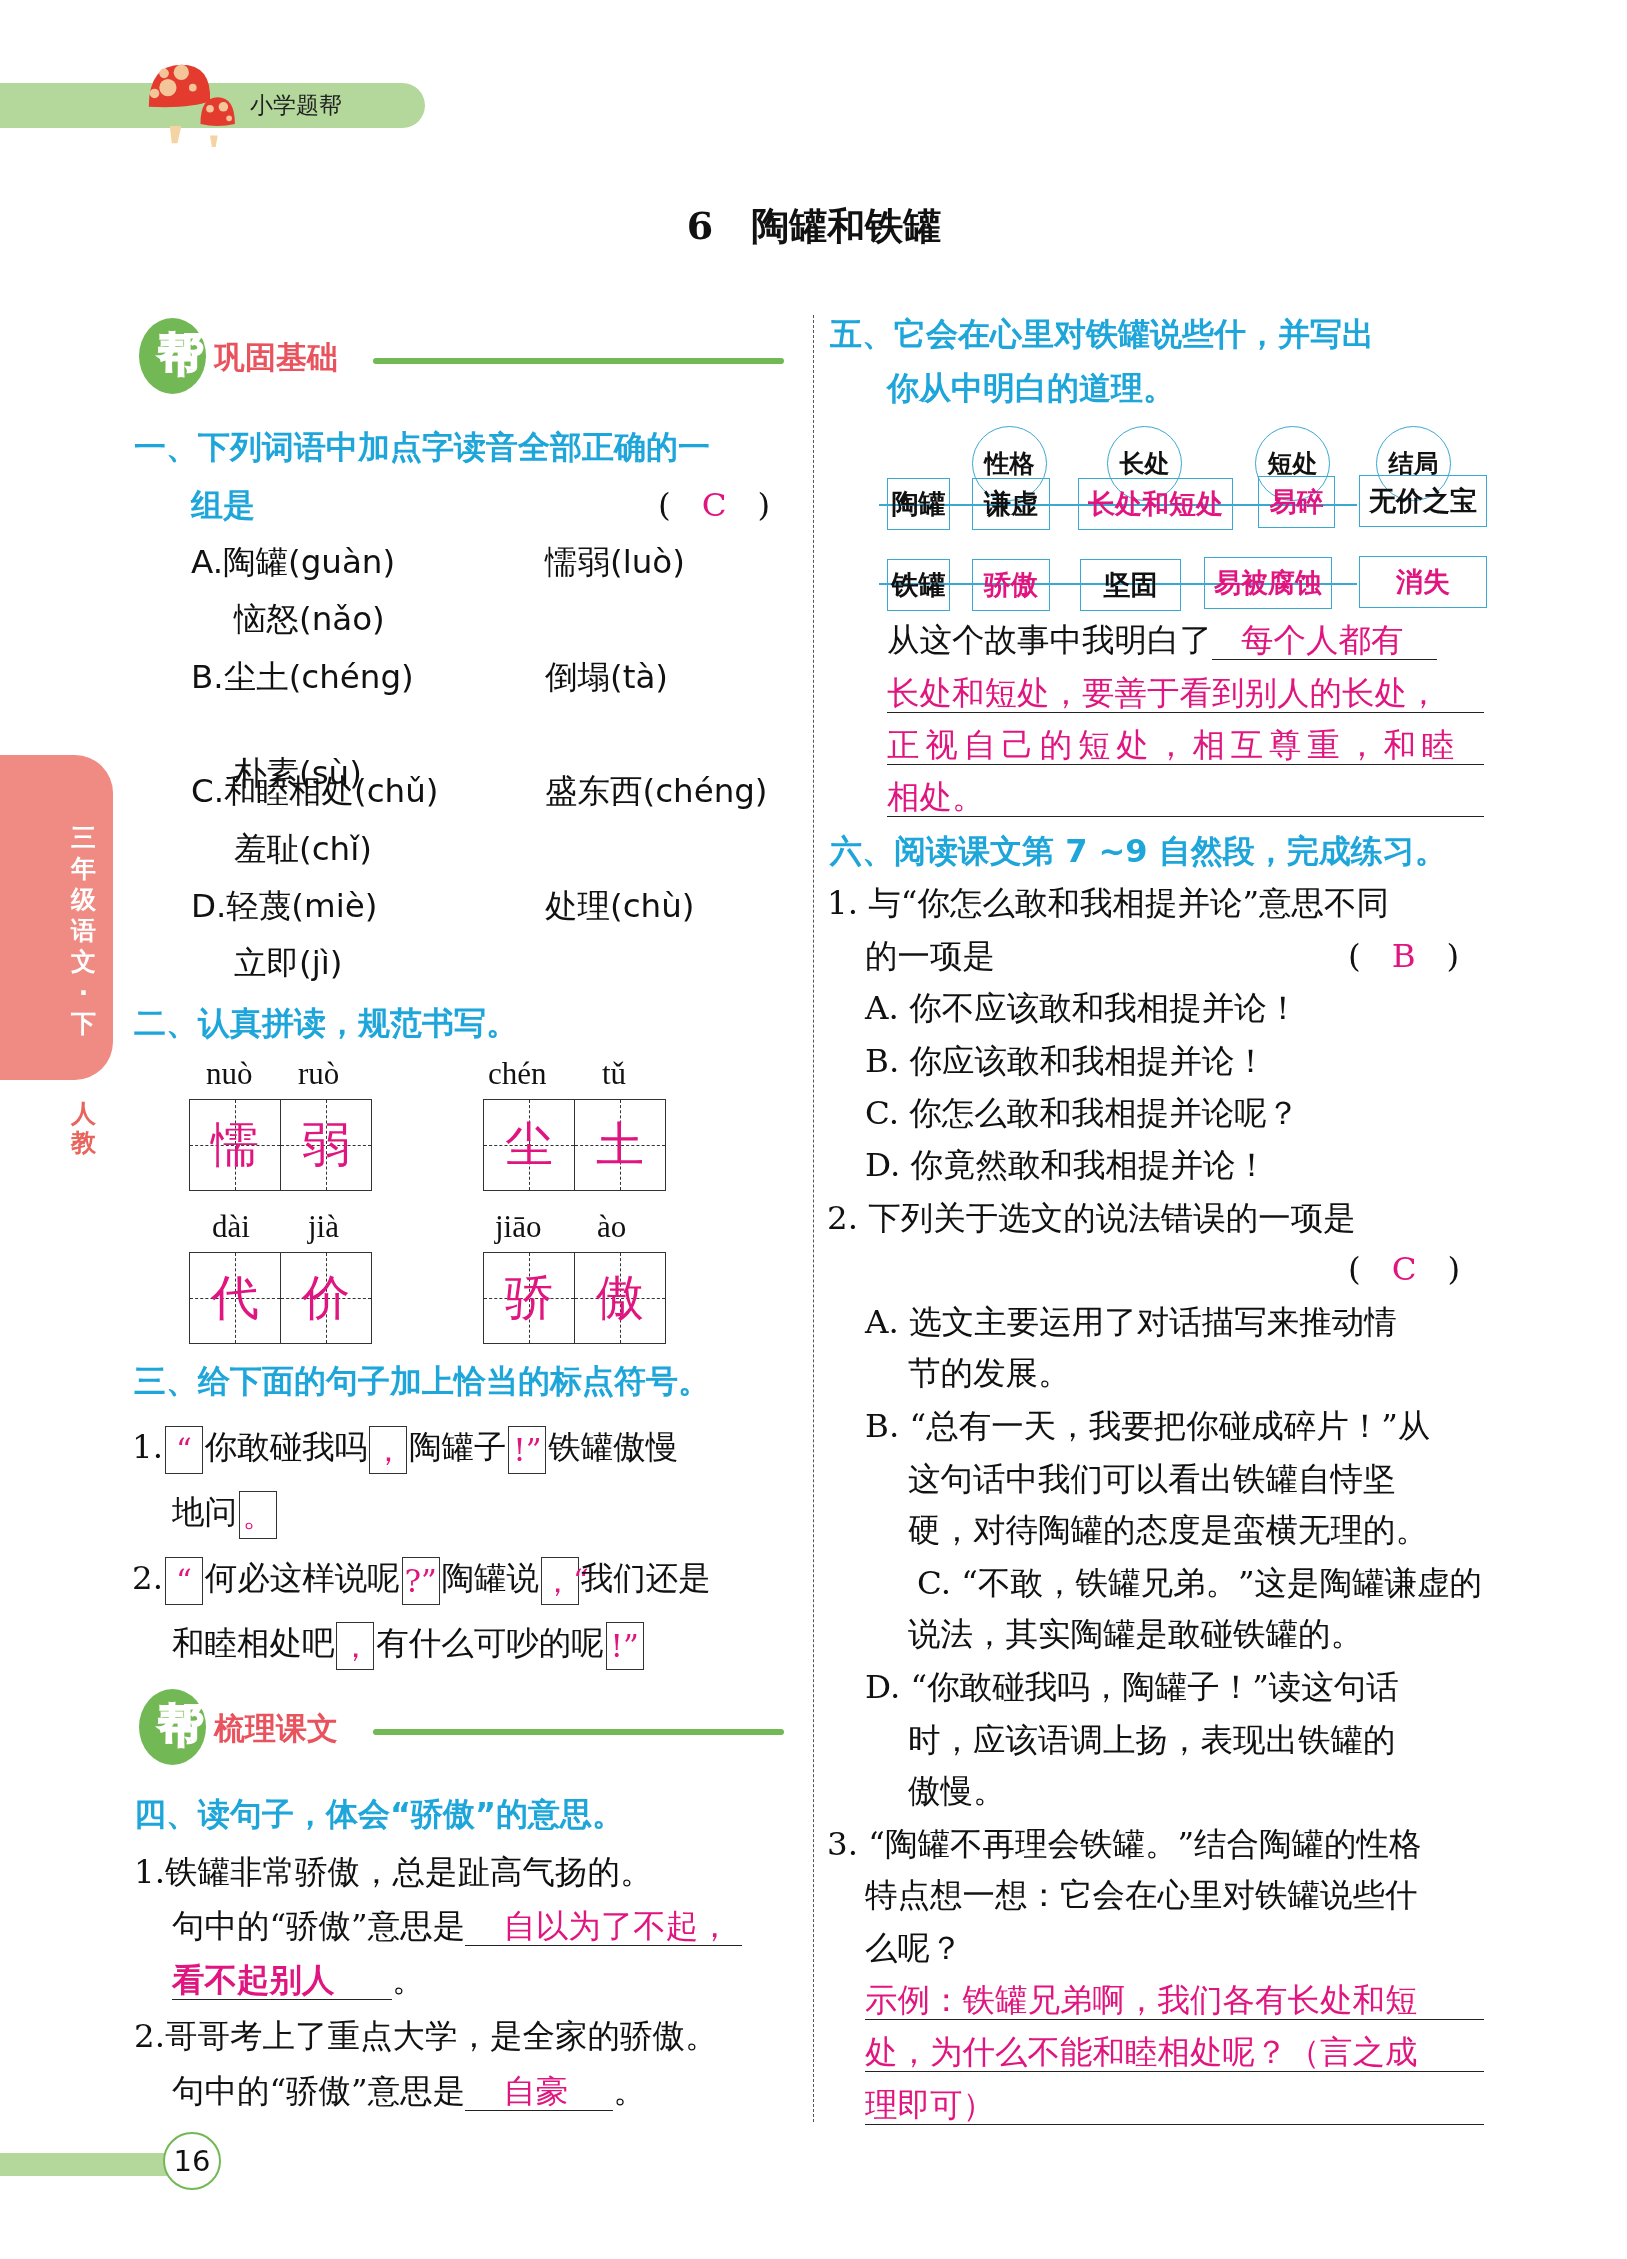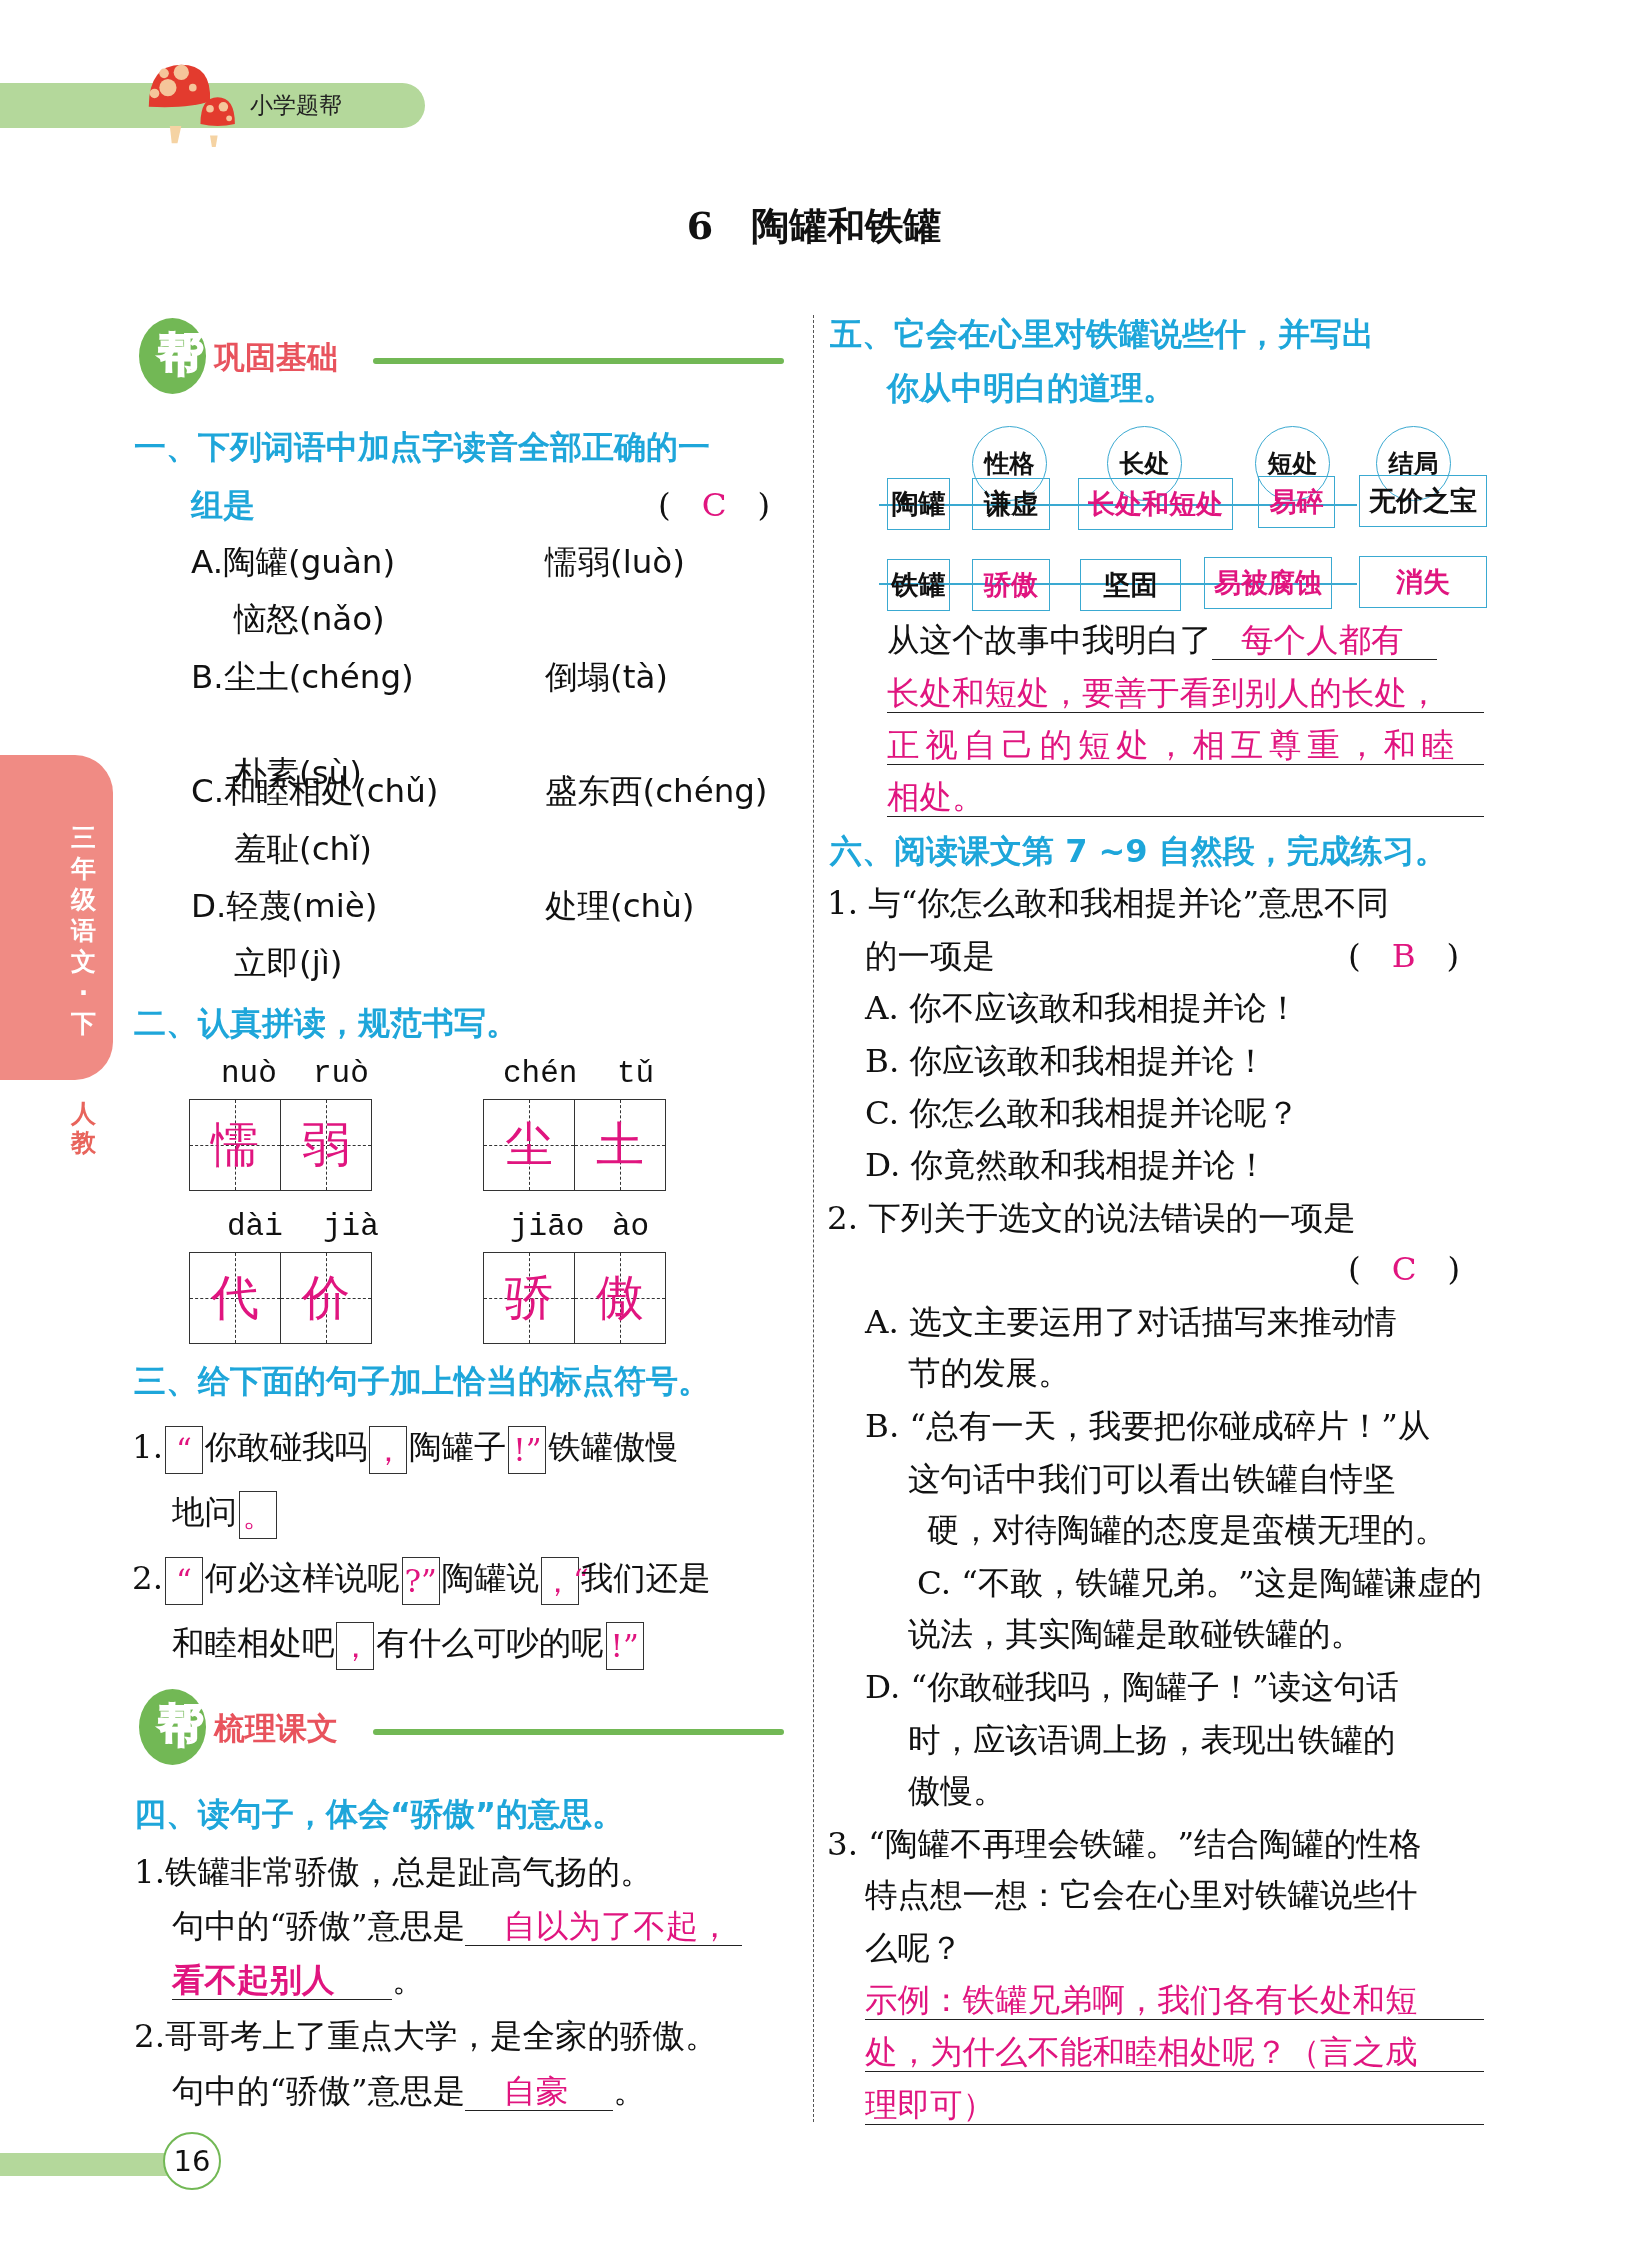--- a/index.html
+++ b/index.html
@@ -17,21 +17,21 @@
   .sec-head .circle{position:absolute;left:0;top:0;width:67px;height:76px;border-radius:50%;background:#72b855;}
   .sec-head .bang{position:absolute;left:19px;top:5.7px;font-size:46px;font-weight:bold;color:#e8535d;font-family:"DejaVu Sans",sans-serif;-webkit-text-stroke:1.9px #fff;}
   .sec-head .lbl{position:absolute;left:75px;top:19px;font-size:31px;font-weight:bold;color:#e8535d;font-family:"DejaVu Sans",sans-serif;white-space:nowrap;}
   .sec-head .rule{position:absolute;top:40px;height:5.7px;background:#72b855;border-radius:2.9px;}
   .tian{position:absolute;border:1.4px solid #333;display:flex;}
   .tian .cell{width:90px;height:90px;position:relative;border-right:1.4px solid #333;display:flex;align-items:center;justify-content:center;font-size:48px;color:#e0157f;font-family:"DejaVu Serif",serif;}
   .tian .cell:last-child{border-right:none;}
   .tian .cell::before{content:"";position:absolute;left:0;right:0;top:50%;border-top:1.9px dashed #333;}
   .tian .cell::after{content:"";position:absolute;top:0;bottom:0;left:50%;border-left:1px dashed #333;}
   .tian .cell span{position:relative;z-index:1;}
-  .py{position:absolute;font-size:31px;font-family:Liberation Mono, monospace;margin-left:15px;}
+  .py{position:absolute;font-size:31px;font-family:Liberation Serif, serif;}
   .pbox{display:inline-block;width:36px;height:46px;border:1.4px solid #333;vertical-align:middle;text-align:center;color:#e0157f;font-size:31px;line-height:46px;margin:0 1.9px;}
   .uline{border-bottom:1.9px solid #222;display:inline-block;}
   .mm-box{position:absolute;border:1.9px solid #3aa9d1;display:flex;align-items:center;justify-content:center;font-size:27px;font-weight:bold;font-family:"DejaVu Sans",sans-serif;}
   .mm-circle{position:absolute;width:73px;height:73px;border:1.4px solid #3aa9d1;border-radius:50%;display:flex;align-items:center;justify-content:center;font-size:25px;font-weight:bold;font-family:"DejaVu Sans",sans-serif;background:#fff;}
   .mm-line{position:absolute;height:1.9px;background:#3aa9d1;}
   .divider{left:813px;top:315px;height:1807px;border-left:1.9px dashed #555;}
   .side-tab{left:0;top:755px;width:113px;height:325px;background:#f08b84;border-radius:0 38px 38px 0;}
   .side-text{left:69px;top:822px;width:29px;color:#fff;font-size:25px;font-weight:bold;line-height:31px;font-family:"DejaVu Sans",sans-serif;text-align:center;}
   .side-text2{left:69px;top:1099px;width:29px;color:#e8645c;font-size:25px;font-weight:bold;line-height:29px;font-family:"DejaVu Sans",sans-serif;text-align:center;}
   .footer-bar{left:0;top:2153px;width:172px;height:23px;background:#b4d89b;}
@@ -210,21 +210,21 @@
 <div class="abs line" style="left:865px;top:1042px;">B. 你应该敢和我相提并论！</div>
 <div class="abs line" style="left:865px;top:1094px;">C. 你怎么敢和我相提并论呢？</div>
 <div class="abs line" style="left:865px;top:1146px;">D. 你竟然敢和我相提并论！</div>
 
 <div class="abs line" style="left:827px;top:1199px;">2. 下列关于选文的说法错误的一项是</div>
 <div class="abs line" style="left:1348px;top:1250px;">(&nbsp;&nbsp;&nbsp;<span class="pink">C</span>&nbsp;&nbsp;&nbsp;)</div>
 <div class="abs line" style="left:865px;top:1303px;">A. 选文主要运用了对话描写来推动情</div>
 <div class="abs line" style="left:908px;top:1354px;">节的发展。</div>
 <div class="abs line" style="left:865px;top:1407px;">B. “总有一天，我要把你碰成碎片！”从</div>
 <div class="abs line" style="left:908px;top:1460px;">这句话中我们可以看出铁罐自恃坚</div>
-<div class="abs line" style="left:908px;top:1511px;margin-left:19px;">硬，对待陶罐的态度是蛮横无理的。</div>
+<div class="abs line" style="left:908px;top:1511px;">硬，对待陶罐的态度是蛮横无理的。</div>
 <div class="abs line" style="left:889px;top:1564px;margin-left:28px;">C. “不敢，铁罐兄弟。”这是陶罐谦虚的</div>
 <div class="abs line" style="left:908px;top:1615px;">说法，其实陶罐是敢碰铁罐的。</div>
 <div class="abs line" style="left:865px;top:1668px;">D. “你敢碰我吗，陶罐子！”读这句话</div>
 <div class="abs line" style="left:908px;top:1721px;">时，应该语调上扬，表现出铁罐的</div>
 <div class="abs line" style="left:908px;top:1772px;">傲慢。</div>
 
 <div class="abs line" style="left:827px;top:1825px;">3. “陶罐不再理会铁罐。”结合陶罐的性格</div>
 <div class="abs line" style="left:865px;top:1876px;">特点想一想：它会在心里对铁罐说些什</div>
 <div class="abs line" style="left:865px;top:1929px;">么呢？</div>
 <div class="abs line pink uline" style="left:865px;top:1981px;width:619px;">示例：铁罐兄弟啊，我们各有长处和短</div>

